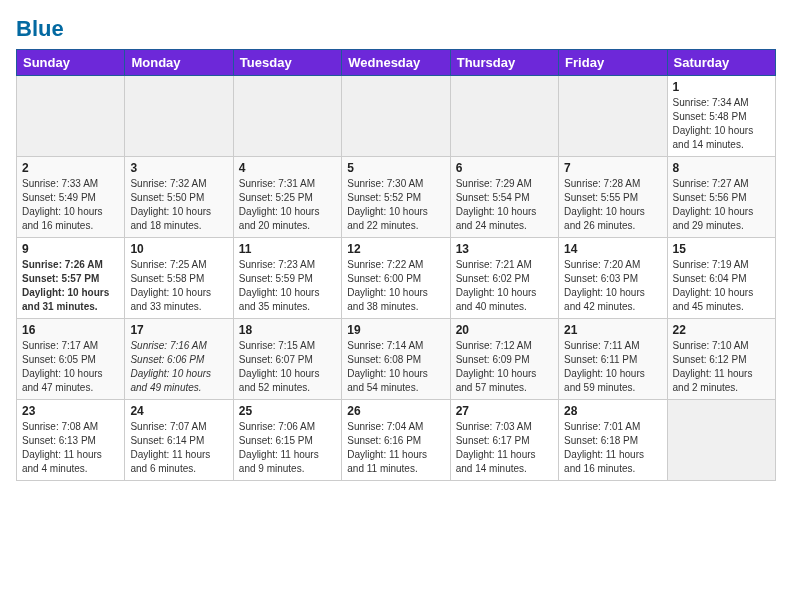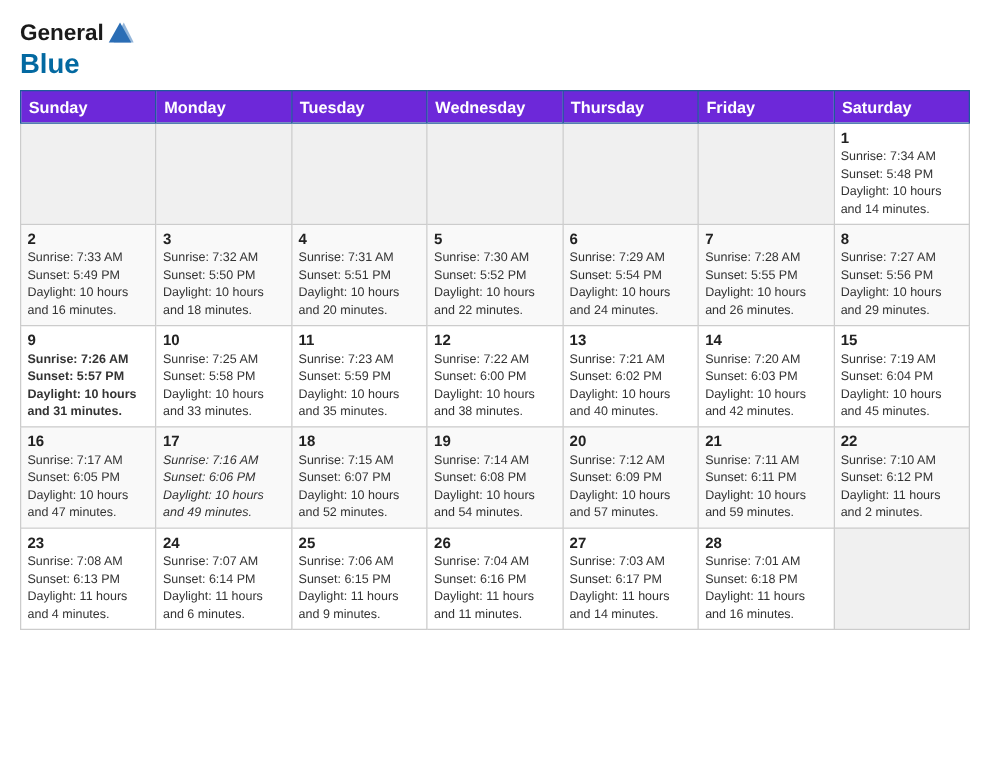--- a/index.html
+++ b/index.html
@@ -72,28 +72,20 @@
     .empty-cell {
       background: #f0f0f0 !important;
     }
   </style>
 </head>
 <body>
 
 <div class="header">
   <div class="logo">
     <div>
-      <div style="display:flex;align-items:center;">
-        <div style="font-size:18px;font-weight:bold;color:#1a1a1a;line-height:1.15;">
-          <span style="color:#1a1a1a;">General</span><svg width="22" height="22" viewBox="0 0 22 22" style="vertical-align:middle;margin-left:2px;">
-              <polygon points="11,2 20,18 2,18" fill="#2a6db5"></polygon>
-              <polygon points="14,2 22,18 6,18" fill="#2a6db5" opacity="0.5"></polygon>
-            </svg>
-        </div>
-      </div>
       <div style="font-size:22px;font-weight:bold;color:#0369a1;line-height:1.15;">Blue</div>
     </div>
   </div>
   <div class="title-block">
     <div class="month-title"></div>
     <div class="location"></div>
   </div>
 </div>
 
 <table class="calendar">
@@ -132,21 +124,21 @@
         </td>
         <td>
           <span class="day-number">3</span>
           <div class="day-info" style="white-space: pre-line;">Sunrise: 7:32 AM
 Sunset: 5:50 PM
 Daylight: 10 hours and 18 minutes.</div>
         </td>
         <td>
           <span class="day-number">4</span>
           <div class="day-info" style="white-space: pre-line;">Sunrise: 7:31 AM
-Sunset: 5:51 PM
+Sunset: 5:25 PM
 Daylight: 10 hours and 20 minutes.</div>
         </td>
         <td>
           <span class="day-number">5</span>
           <div class="day-info" style="white-space: pre-line;">Sunrise: 7:30 AM
 Sunset: 5:52 PM
 Daylight: 10 hours and 22 minutes.</div>
         </td>
         <td>
           <span class="day-number">6</span>

